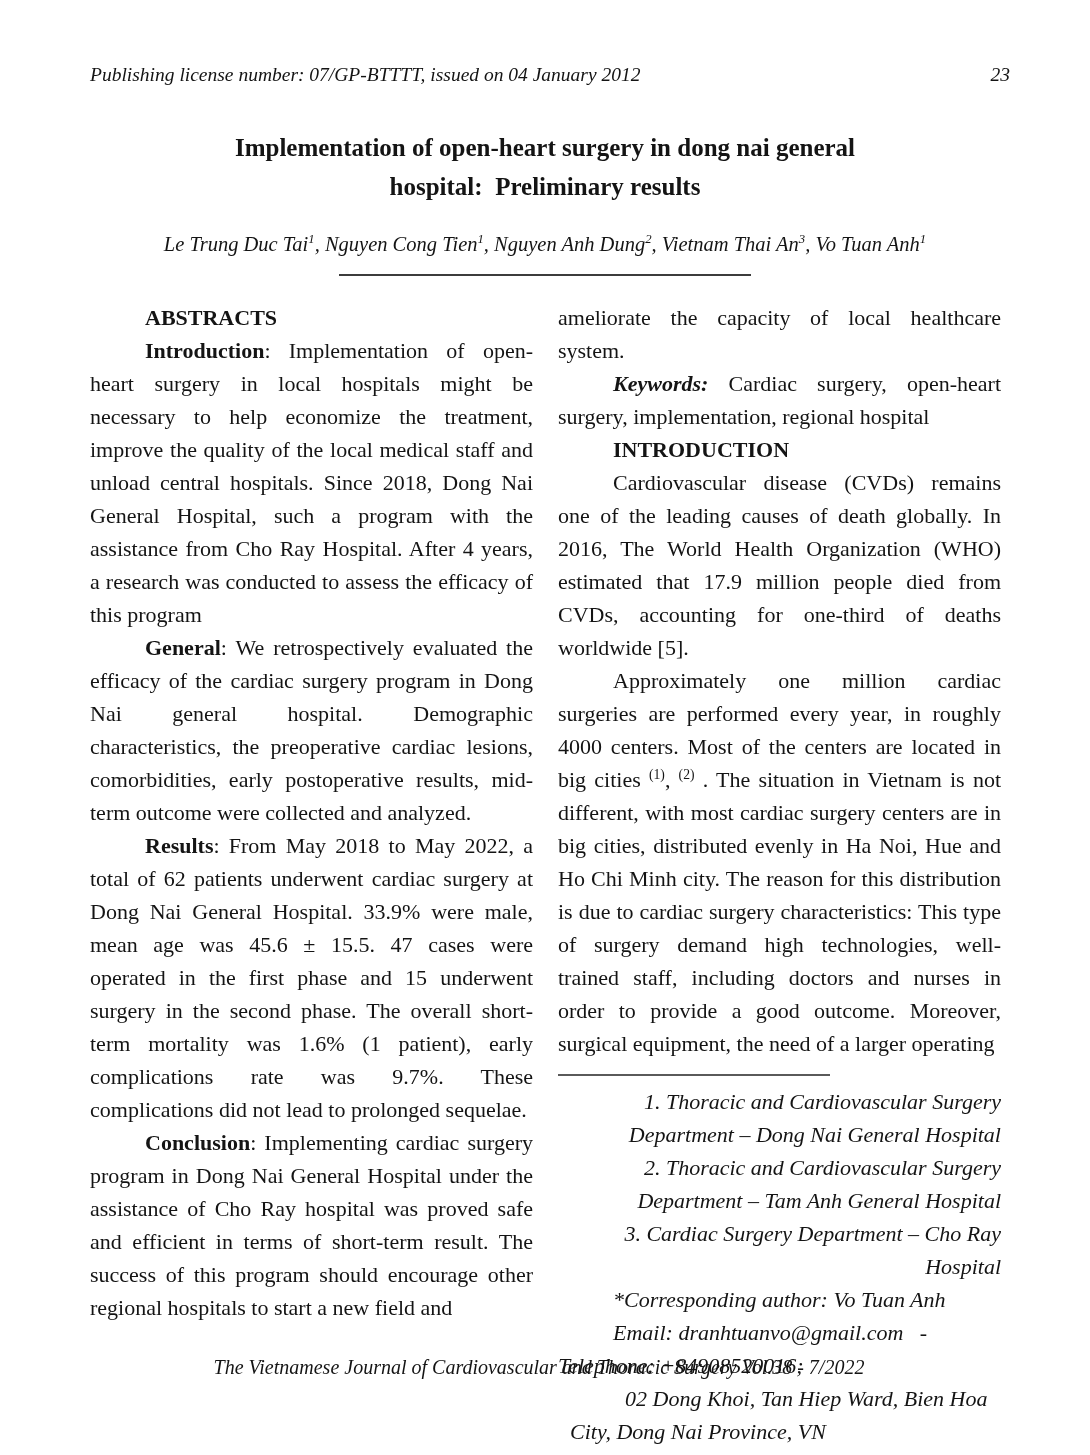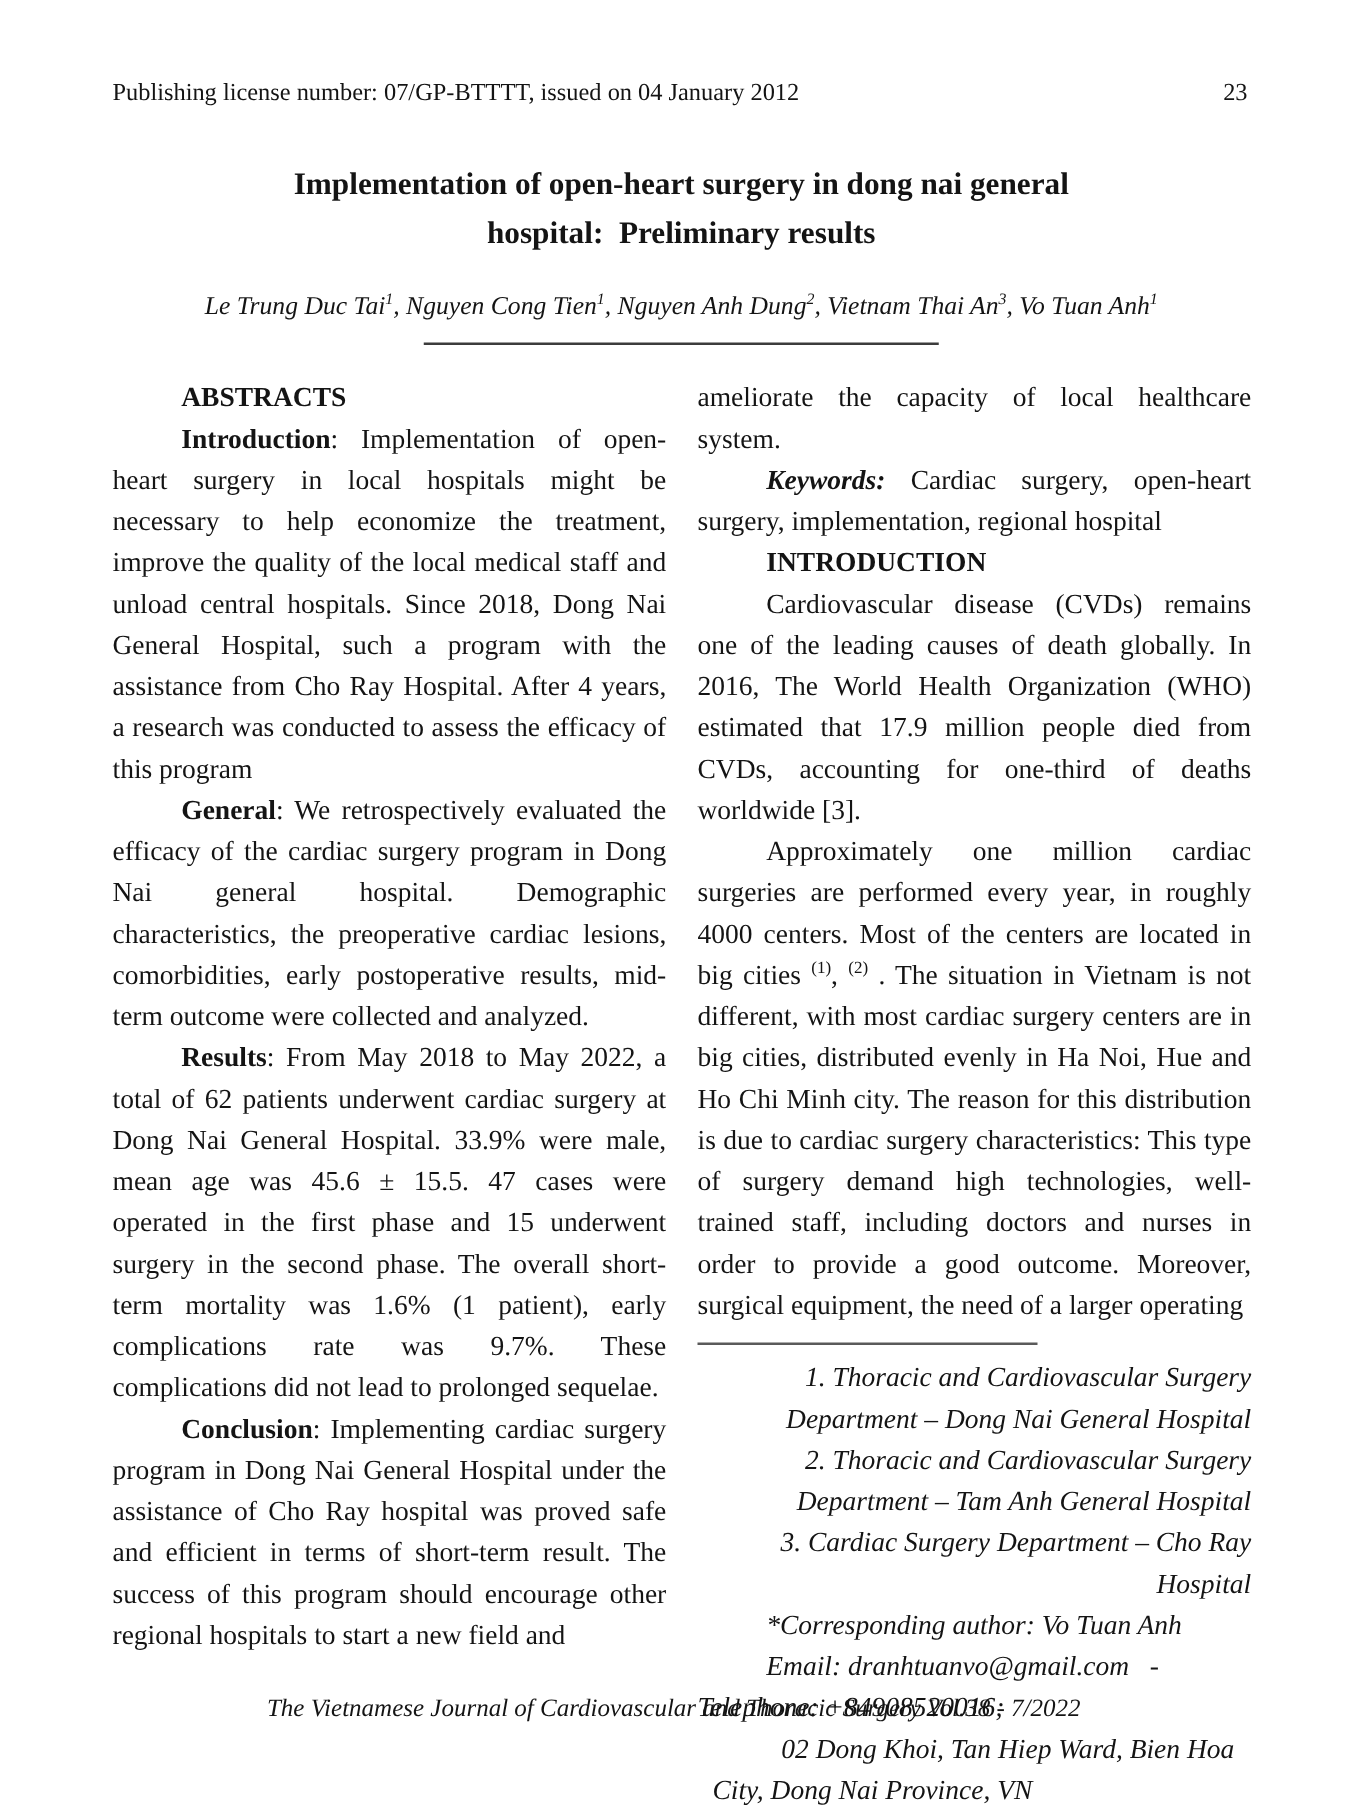--- a/index.html
+++ b/index.html
@@ -9,24 +9,25 @@
     height: 1455px;
     background: #ffffff;
     color: #141414;
     font-family: "Liberation Serif", "DejaVu Serif", serif;
     overflow: hidden;
   }
   .page-header {
     position: absolute;
     top: 64px;
     left: 90px;
-    right: 92px;
+    right: 80px;
     display: flex;
     justify-content: space-between;
     align-items: baseline;
+    font-style: italic;
     font-size: 19.5px;
   }
   .paper-title {
     position: absolute;
     top: 128px;
     left: 60px;
     right: 60px;
     text-align: center;
     font-weight: bold;
     font-size: 25px;
@@ -132,21 +133,21 @@
       <p><b>Introduction</b><span>: Implementation of open-heart surgery in local hospitals might be necessary to help economize the treatment, improve the quality of the local medical staff and unload central hospitals. Since 2018, Dong Nai General Hospital, such a program with the assistance from Cho Ray Hospital. After 4 years, a research was conducted to assess the efficacy of this program</span></p>
       <p><b>General</b><span>: We retrospectively evaluated the efficacy of the cardiac surgery program in Dong Nai general hospital. Demographic characteristics, the preoperative cardiac lesions, comorbidities, early postoperative results, mid-term outcome were collected and analyzed.</span></p>
       <p><b>Results</b><span>: From May 2018 to May 2022, a total of 62 patients underwent cardiac surgery at Dong Nai General Hospital. 33.9% were male, mean age was 45.6 ± 15.5. 47 cases were operated in the first phase and 15 underwent surgery in the second phase. The overall short-term mortality was 1.6% (1 patient), early complications rate was 9.7%. These complications did not lead to prolonged sequelae.</span></p>
       <p><b>Conclusion</b><span>: Implementing cardiac surgery program in Dong Nai General Hospital under the assistance of Cho Ray hospital was proved safe and efficient in terms of short-term result. The success of this program should encourage other regional hospitals to start a new field and</span></p>
     </div>
 
     <div class="col">
       <p class="no-indent">ameliorate the capacity of local healthcare system.</p>
       <p><span class="kw-label">Keywords:</span><span> Cardiac surgery, open-heart surgery, implementation, regional hospital</span></p>
       <h3>INTRODUCTION</h3>
-      <p>Cardiovascular disease (CVDs) remains one of the leading causes of death globally. In 2016, The World Health Organization (WHO) estimated that 17.9 million people died from CVDs, accounting for one-third of deaths worldwide [3].</p>
+      <p>Cardiovascular disease (CVDs) remains one of the leading causes of death globally. In 2016, The World Health Organization (WHO) estimated that 17.9 million people died from CVDs, accounting for one-third of deaths worldwide [5].</p>
       <p><span>Approximately one million cardiac surgeries are performed every year, in roughly 4000 centers. Most of the centers are located in big cities </span><sup class="body-sup">(1)</sup><span>, </span><sup class="body-sup">(2)</sup><span> . The situation in Vietnam is not different, with most cardiac surgery centers are in big cities, distributed evenly in Ha Noi, Hue and Ho Chi Minh city. The reason for this distribution is due to cardiac surgery characteristics: This type of surgery demand high technologies, well-trained staff, including doctors and nurses in order to provide a good outcome. Moreover, surgical equipment, the need of a larger operating</span></p>
 
       <div class="footnote-rule"></div>
 
       <div class="footnotes">
         <p class="fn-item">1. Thoracic and Cardiovascular Surgery Department – Dong Nai General Hospital</p>
         <p class="fn-item">2. Thoracic and Cardiovascular Surgery Department – Tam Anh General Hospital</p>
         <p class="fn-item">3. Cardiac Surgery Department – Cho Ray Hospital</p>
         <p class="fn-line">*Corresponding author: Vo Tuan Anh</p>
         <p class="fn-line pre">Email: dranhtuanvo@gmail.com   -  Telephone: +84908520016;</p>

